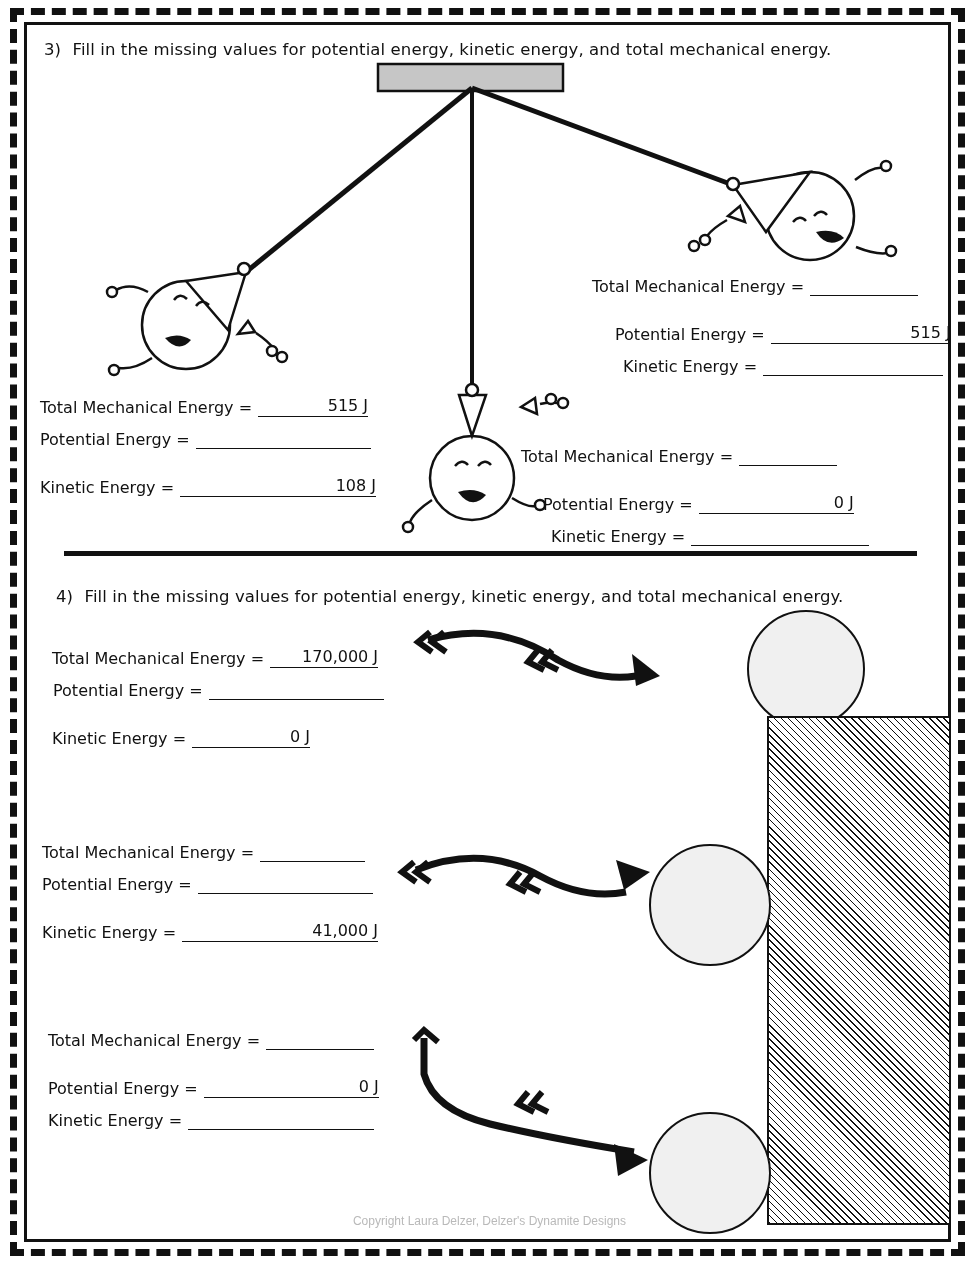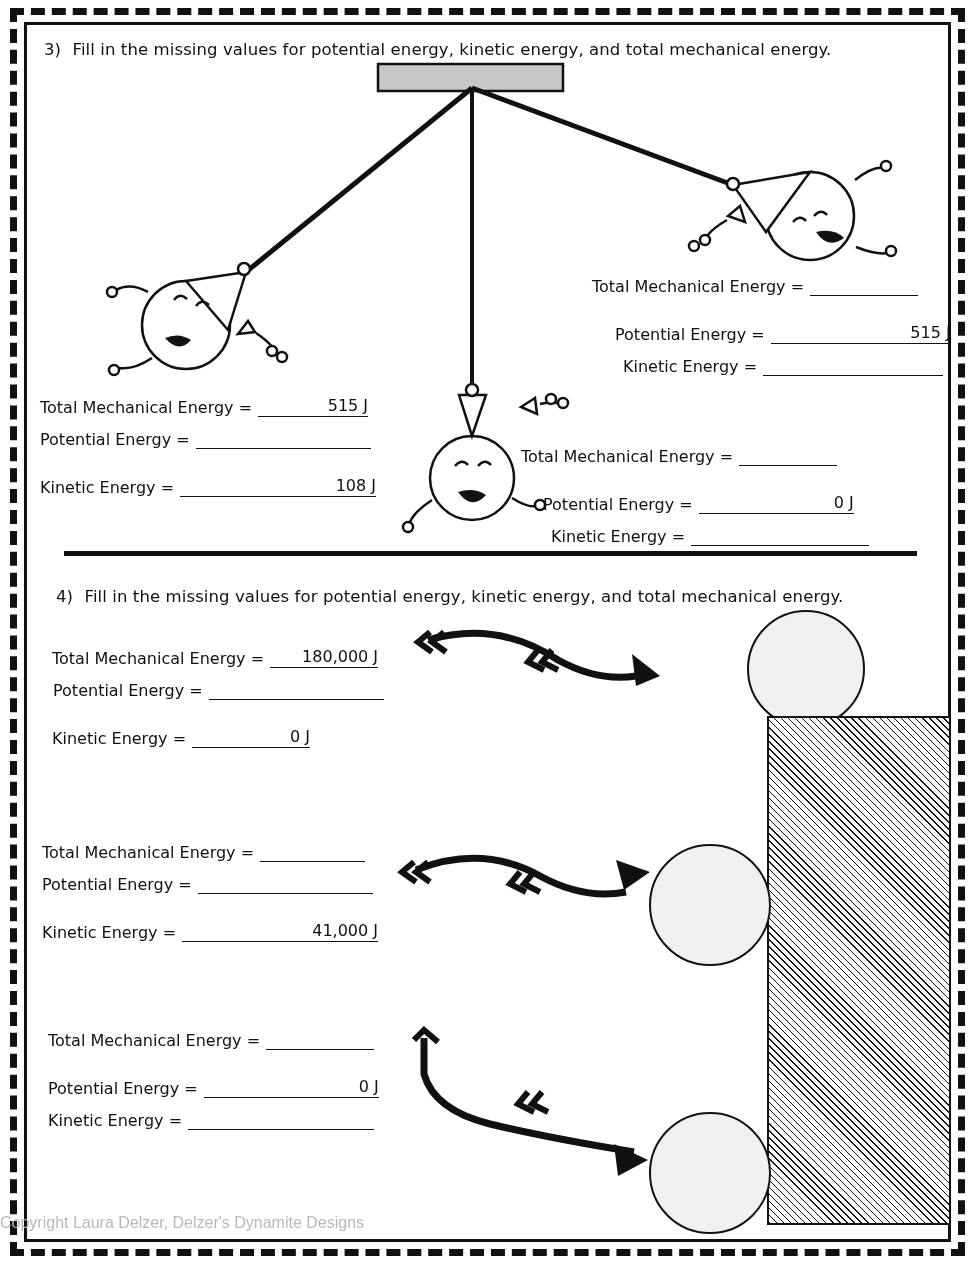--- a/index.html
+++ b/index.html
@@ -77,21 +77,22 @@
   .svg-layer {
     position: absolute;
     left: 0; top: 0;
     width: 979px; height: 1266px;
     pointer-events: none;
   }
 
   .copyright {
     position: absolute;
     width: 100%;
-    font-size: 16px;
+    text-align: center;
+    font-size: 12px;
     color: #b9b9b9;
     font-family: "Liberation Sans", sans-serif;
   }
 
   
   .ball {
     position: absolute;
     border-radius: 50%;
     background: #f0f0f0;
     border: 2.5px solid #111;
@@ -265,21 +266,21 @@
   </div>
 
   <div class="ball" style="left:747px; top:610px; width:114px; height:114px;"></div>
   <div class="wall" style="left:767px; top:716px; width:180px; height:505px;"></div>
   <div class="ball" style="left:649px; top:844px; width:118px; height:118px;"></div>
   <div class="ball" style="left:649px; top:1112px; width:118px; height:118px;"></div>
 
   <div class="eblock" style="left:52px; top:633px;">
     <div class="erow">
       <span class="elabel">Total Mechanical Energy =</span>
-      <span class="eblank" style="width:108px;">180,000 J</span>
+      <span class="eblank" style="width:108px;">170,000 J</span>
     </div>
     <div class="erow" style="margin-left:1px;">
       <span class="elabel">Potential Energy =</span>
       <span class="eblank" style="width:175px;"></span>
     </div>
     <div class="erow" style="margin-left:0px;">
       <span class="elabel">Kinetic Energy =</span>
       <span class="eblank" style="width:118px;">0 J</span>
     </div>
   </div>

